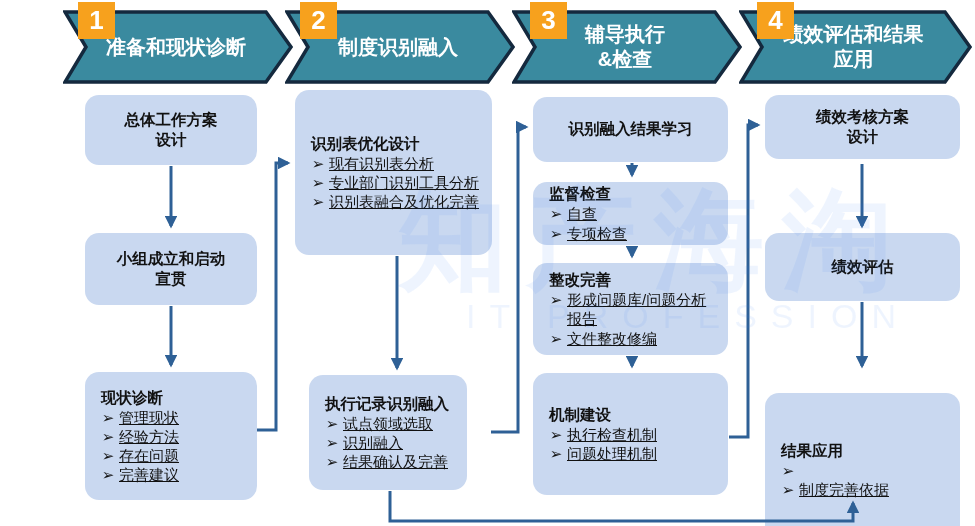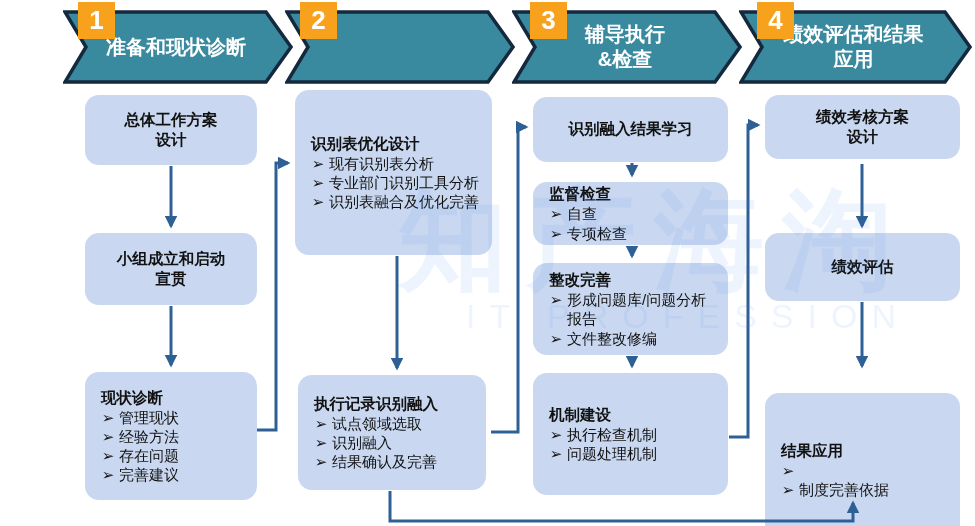--- a/index.html
+++ b/index.html
@@ -26,21 +26,21 @@
   .box{
     position:absolute;background:#C9D8F0;border-radius:14px;z-index:1;
     box-sizing:border-box;padding:8px 12px;
     display:flex;flex-direction:column;justify-content:center;
   }
   .box.center{align-items:center;text-align:center;}
   .box .title{font-weight:bold;font-size:15.5px;line-height:1.3;white-space:pre-line;}
   .box .title.pad{padding-left:4px;}
   .bullet{display:flex;font-size:15px;line-height:1.28;}
   .bullet .mark{width:22px;flex:0 0 22px;text-align:center;}
-  .bullet .txt{flex:1;}
+  .bullet .txt{flex:1;text-decoration:underline;}
   
   .connectors{position:absolute;left:0;top:0;z-index:2;pointer-events:none;}
   
   .watermark{
     position:absolute;left:90px;top:185px;width:820px;z-index:3;
     pointer-events:none;opacity:0.08;color:#3b82f6;text-align:right;
   }
   .watermark .wm1{font-size:110px;font-weight:bold;letter-spacing:18px;line-height:1;}
   .watermark .wm2{font-size:34px;letter-spacing:14px;margin-top:2px;}
 </style>
@@ -52,20 +52,21 @@
   <div class="phase" style="left:63px;width:230px;">
     <svg width="230" height="74" viewBox="0 0 230 74">
       <polygon points="2,2 203,2 228,37 203,72 2,72 23,37" fill="#3A8A9F" stroke="#14293E" stroke-width="3.5"></polygon>
     </svg>
     <div class="label">准备和现状诊断</div>
   </div>
   <div class="phase" style="left:285px;width:230px;">
     <svg width="230" height="74" viewBox="0 0 230 74">
       <polygon points="2,2 203,2 228,37 203,72 2,72 23,37" fill="#3A8A9F" stroke="#14293E" stroke-width="3.5"></polygon>
     </svg>
+    <div class="label">制度识别融入</div>
   </div>
   <div class="phase" style="left:512px;width:230px;">
     <svg width="230" height="74" viewBox="0 0 230 74">
       <polygon points="2,2 203,2 228,37 203,72 2,72 23,37" fill="#3A8A9F" stroke="#14293E" stroke-width="3.5"></polygon>
     </svg>
     <div class="label">辅导执行
 &amp;检查</div>
   </div>
   <div class="phase" style="left:739px;width:233px;">
     <svg width="233" height="74" viewBox="0 0 233 74">
@@ -116,21 +117,21 @@
       </div>
     <div class="bullet">
         <span class="mark">➢</span>
         <span class="txt">专业部门识别工具分析</span>
       </div>
     <div class="bullet">
         <span class="mark">➢</span>
         <span class="txt">识别表融合及优化完善</span>
       </div>
   </div>
-  <div class="box" style="left:298px;top:375px;width:188px;height:115px;">
+  <div class="box" style="left:309px;top:375px;width:158px;height:115px;">
     <div class="title pad">执行记录识别融入</div>
     <div class="bullet">
         <span class="mark">➢</span>
         <span class="txt">试点领域选取</span>
       </div>
     <div class="bullet">
         <span class="mark">➢</span>
         <span class="txt">识别融入</span>
       </div>
     <div class="bullet">

